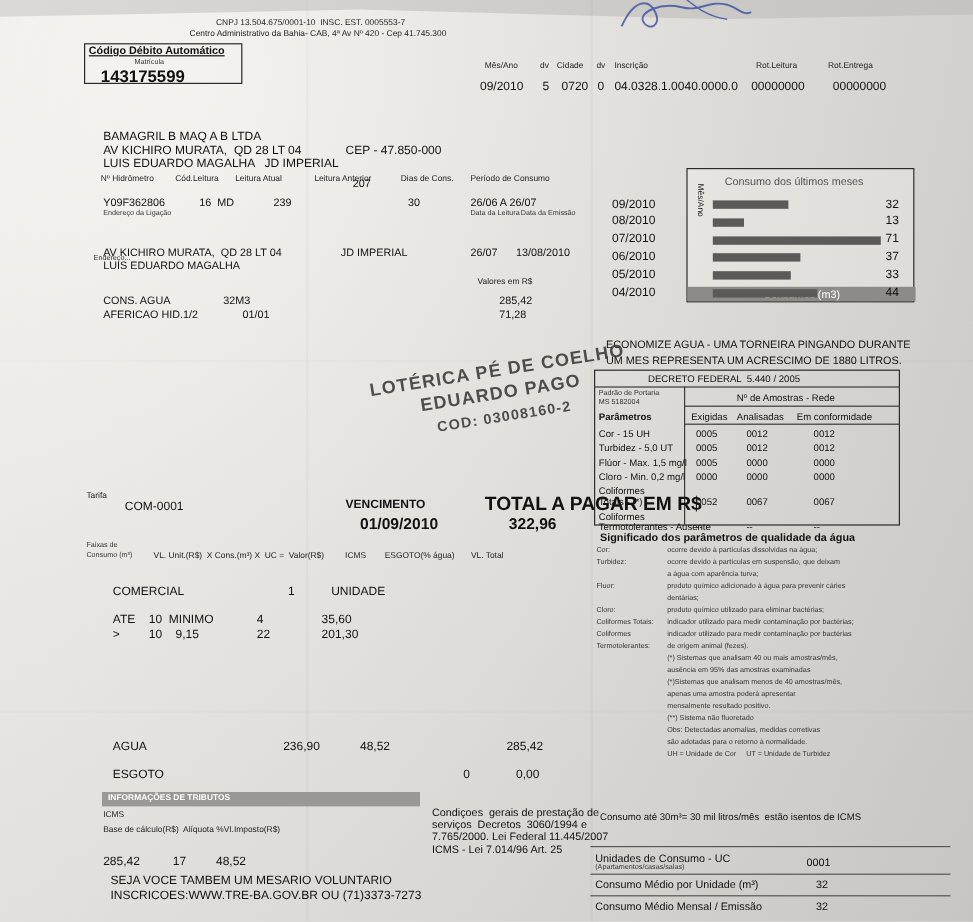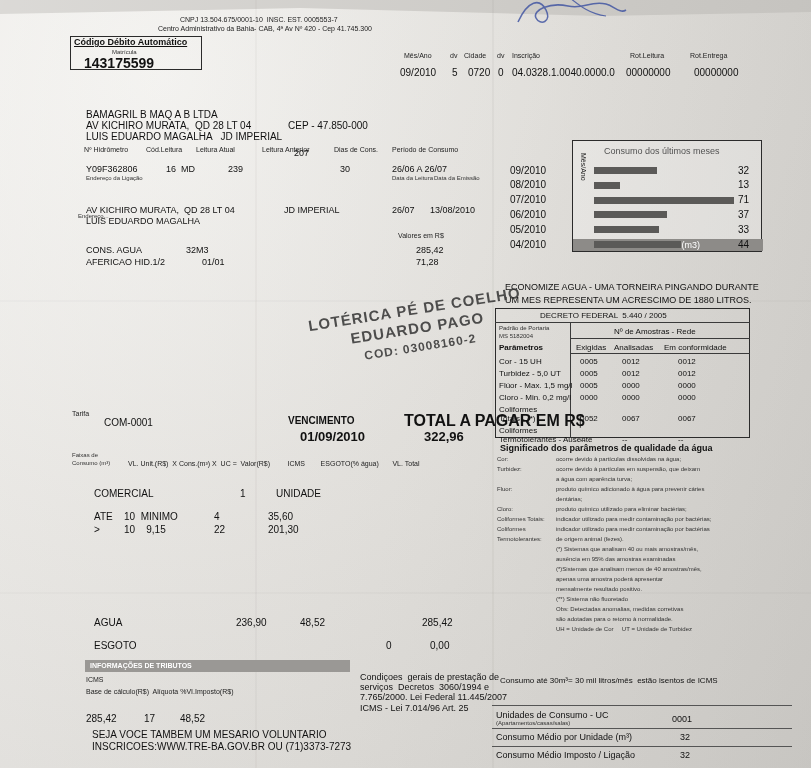--- a/index.html
+++ b/index.html
@@ -312,16 +312,16 @@
   <div class="txt" style="left:500px; top:676px; font-size:8px;">Consumo até 30m³= 30 mil litros/mês  estão isentos de ICMS</div>
 
   <div class="line hline" style="left:492px; top:705px; width:300px; background:#555;"></div>
   <div class="txt" style="left:496px; top:710px; font-size:9px;">Unidades de Consumo - UC</div>
   <div class="txt micro" style="left:496px; top:720px;">(Apartamentos/casas/salas)</div>
   <div class="txt" style="left:672px; top:714px; font-size:9px;">0001</div>
   <div class="line hline" style="left:492px; top:728px; width:300px; background:#555;"></div>
   <div class="txt" style="left:496px; top:732px; font-size:9px;">Consumo Médio por Unidade (m³)</div>
   <div class="txt" style="left:680px; top:732px; font-size:9px;">32</div>
   <div class="line hline" style="left:492px; top:746px; width:300px; background:#555;"></div>
-  <div class="txt" style="left:496px; top:750px; font-size:9px;">Consumo Médio Imposto / Ligação</div>
+  <div class="txt" style="left:496px; top:750px; font-size:9px;">Consumo Médio Mensal / Emissão</div>
   <div class="txt" style="left:680px; top:750px; font-size:9px;">32</div>
 
 </div>
 
 </body></html>

